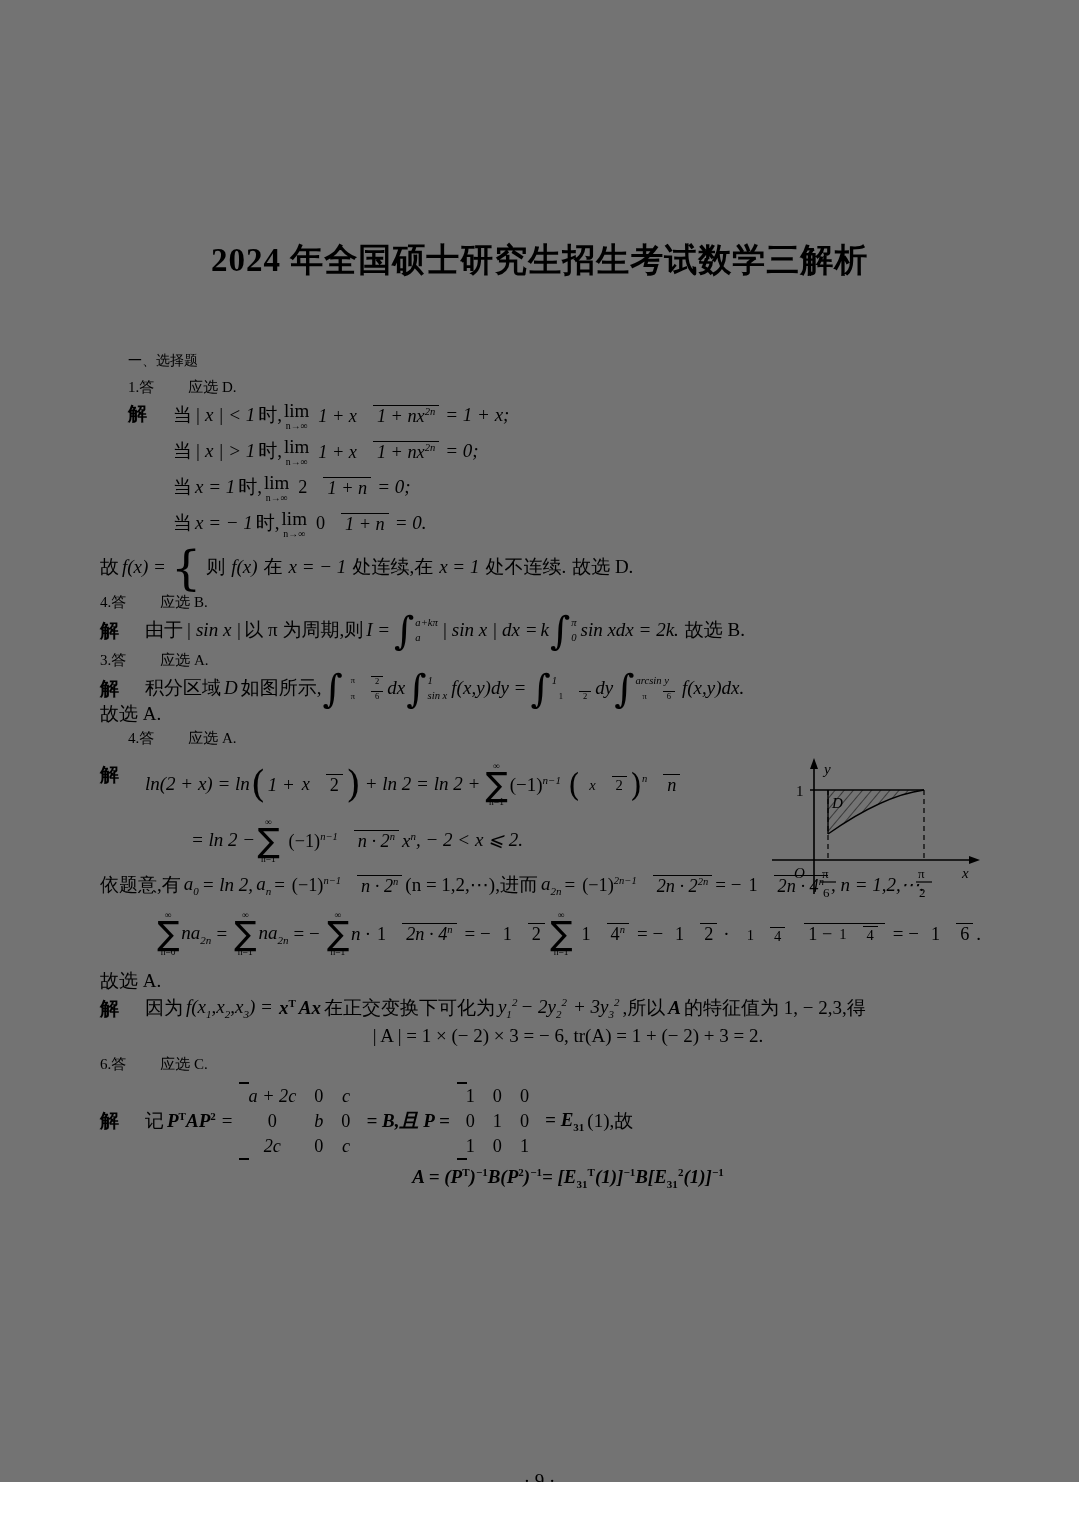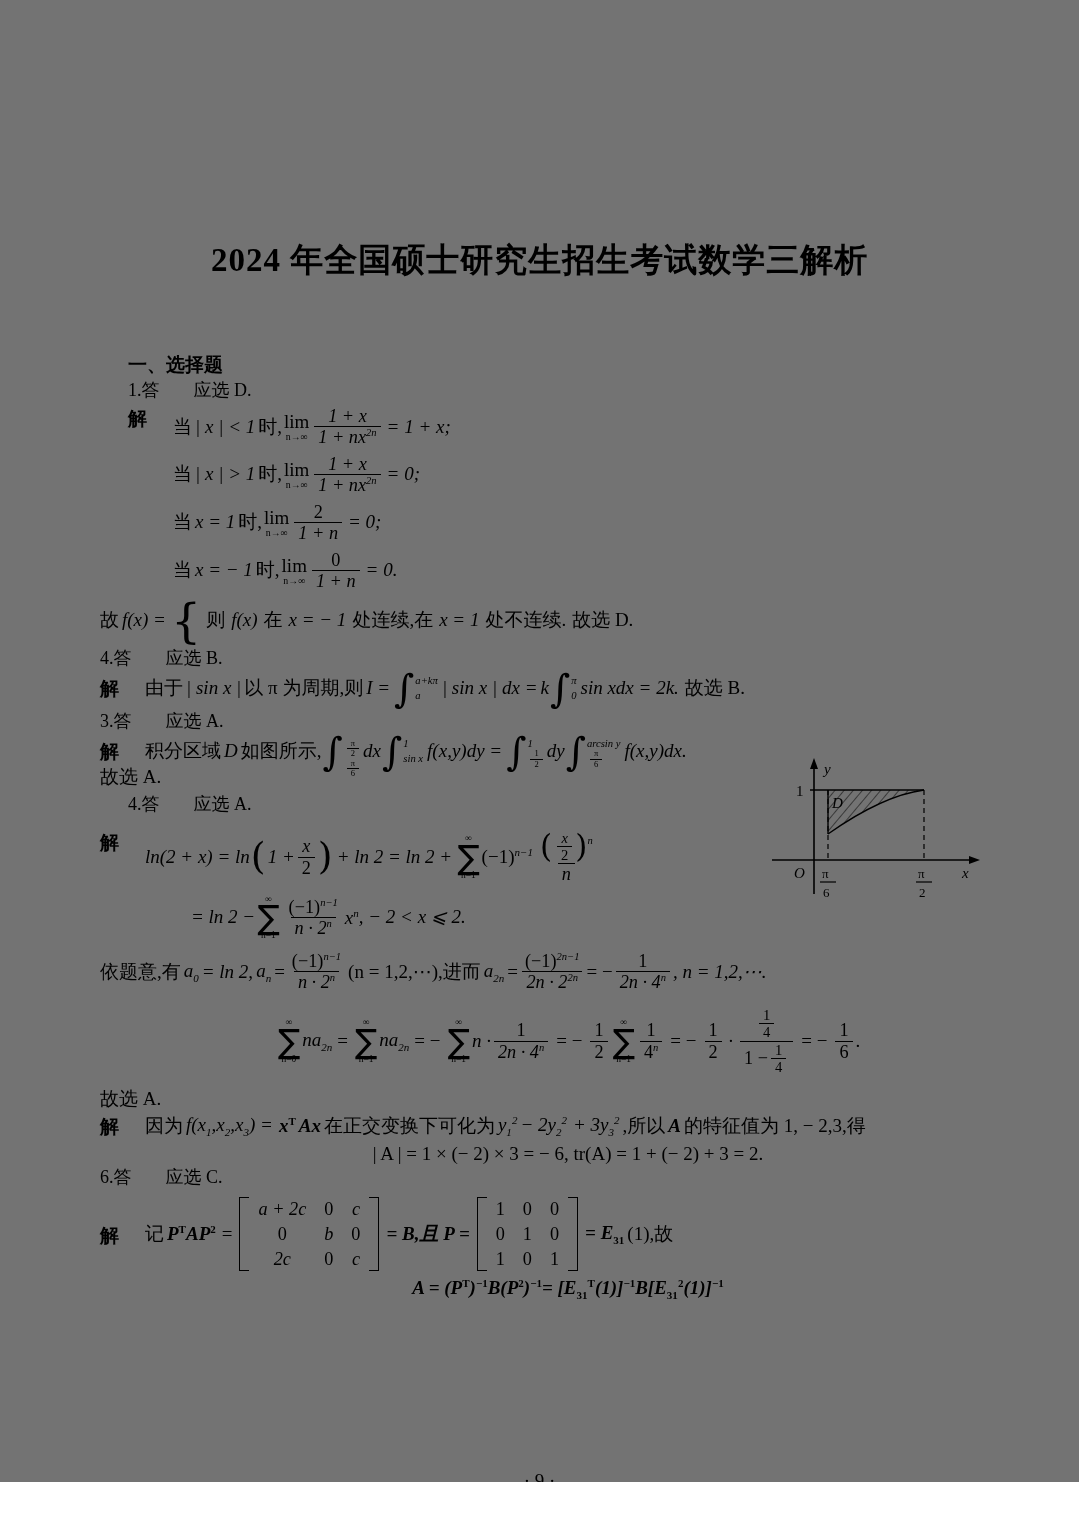--- a/index.html
+++ b/index.html
@@ -26,31 +26,31 @@
     text-align: center;
     font-family: "Liberation Serif", "DejaVu Serif", serif;
     font-weight: bold;
     font-size: 33px;
     letter-spacing: 1px;
   }
   .section-head {
     position: absolute;
     left: 128px;
     top: 352px;
-    font-weight: bold;
-    font-size: 19px;
+    font-weight: normal;
+    font-size: 14px;
   }
   .body-area {
     position: absolute;
     left: 128px;
     top: 378px;
     width: 880px;
   }
   .ans-line {
-    font-size: 18px;
+    font-size: 15px;
     margin: 0 0 2px 0;
     white-space: nowrap;
   }
   .ans-line .num { }
   .ans-line .pick { display: inline-block; margin-left: 34px; }
   .sol-row {
     display: flex;
     align-items: flex-start;
     font-size: 19px;
     margin: 0;
@@ -75,25 +75,26 @@
   .mi { font-style: italic; font-family: "Liberation Serif","DejaVu Serif",serif; }
   .mn { font-style: normal; }
   .mb { font-weight: bold; font-style: italic; }
   .mbn { font-weight: bold; font-style: normal; }
   .op { padding: 0 5px; }
   .opn { padding: 0 3px; }
 
   
   .frac {
     display: inline-flex;
-    flex-direction: column;
+    flex-direction: row;
     align-items: center;
     vertical-align: middle;
     margin: 0 3px;
     font-size: 0.96em;
+    gap: 12px;
   }
   .frac > .nume { padding: 0 4px; line-height: 1.12; }
   .frac > .deno { padding: 0 4px; line-height: 1.12; border-top: 1.3px solid #000; }
   .frac.small { font-size: 0.8em; }
 
   
   .lim {
     display: inline-flex;
     flex-direction: column;
     align-items: center;
@@ -139,21 +140,21 @@
   }
   .cases .brace {
     font-size: 2.5em; line-height: 0.78; font-family: "DejaVu Serif", serif;
     display: flex; align-items: center;
   }
   .cases .rows { display: flex; flex-direction: column; justify-content: center; padding-left: 2px; }
   .cases .rows > div { display: flex; align-items: center; line-height: 1.25; white-space: nowrap; }
   .cases .rows .cond { padding-left: 14px; }
 
   
-  .matrix { display: inline-flex; align-items: stretch; vertical-align: middle; margin: 0 4px; }
+  .matrix { display: inline-flex; align-items: stretch; vertical-align: middle; margin: 0 4px; flex-direction: column; }
   .matrix .pl, .matrix .pr {
     width: 9px; border-top: 1.4px solid #000; border-bottom: 1.4px solid #000;
   }
   .matrix .pl { border-left: 1.4px solid #000; }
   .matrix .pr { border-right: 1.4px solid #000; }
   .matrix table { border-collapse: collapse; }
   .matrix td { padding: 1px 9px; text-align: center; line-height: 1.25; font-size: 0.96em; }
 
   .fig {
     position: absolute;
@@ -543,21 +544,21 @@
           <span class="mb opn">A</span>
           <span class="zh">的特征值为 1, − 2,3,得</span>
         </div>
       </div>
     </div>
 
     <div class="mline center" style="margin-top:4px;">
       <span class="mn">| A | = 1 × (− 2) × 3 = − 6, tr(A) = 1 + (− 2) + 3 = 2.</span>
     </div>
 
-    <div class="ans-line outdent" style="">
+    <div class="ans-line outdent" style="margin-top:8px;">
       <span class="num">6.答</span><span class="pick">应选 C.</span>
     </div>
 
     <div class="sol-row outdent" style="margin-top:8px;">
       <div class="sol-label" style="padding-top:26px;">解</div>
       <div class="sol-body">
         <div class="mline">
           <span class="zh">记</span>
           <span class="mb opn"><span>P</span><sup class="exp mbn">T</sup><span>AP</span><sup class="exp mbn">2</sup></span>
           <span class="mn opn">=</span>

